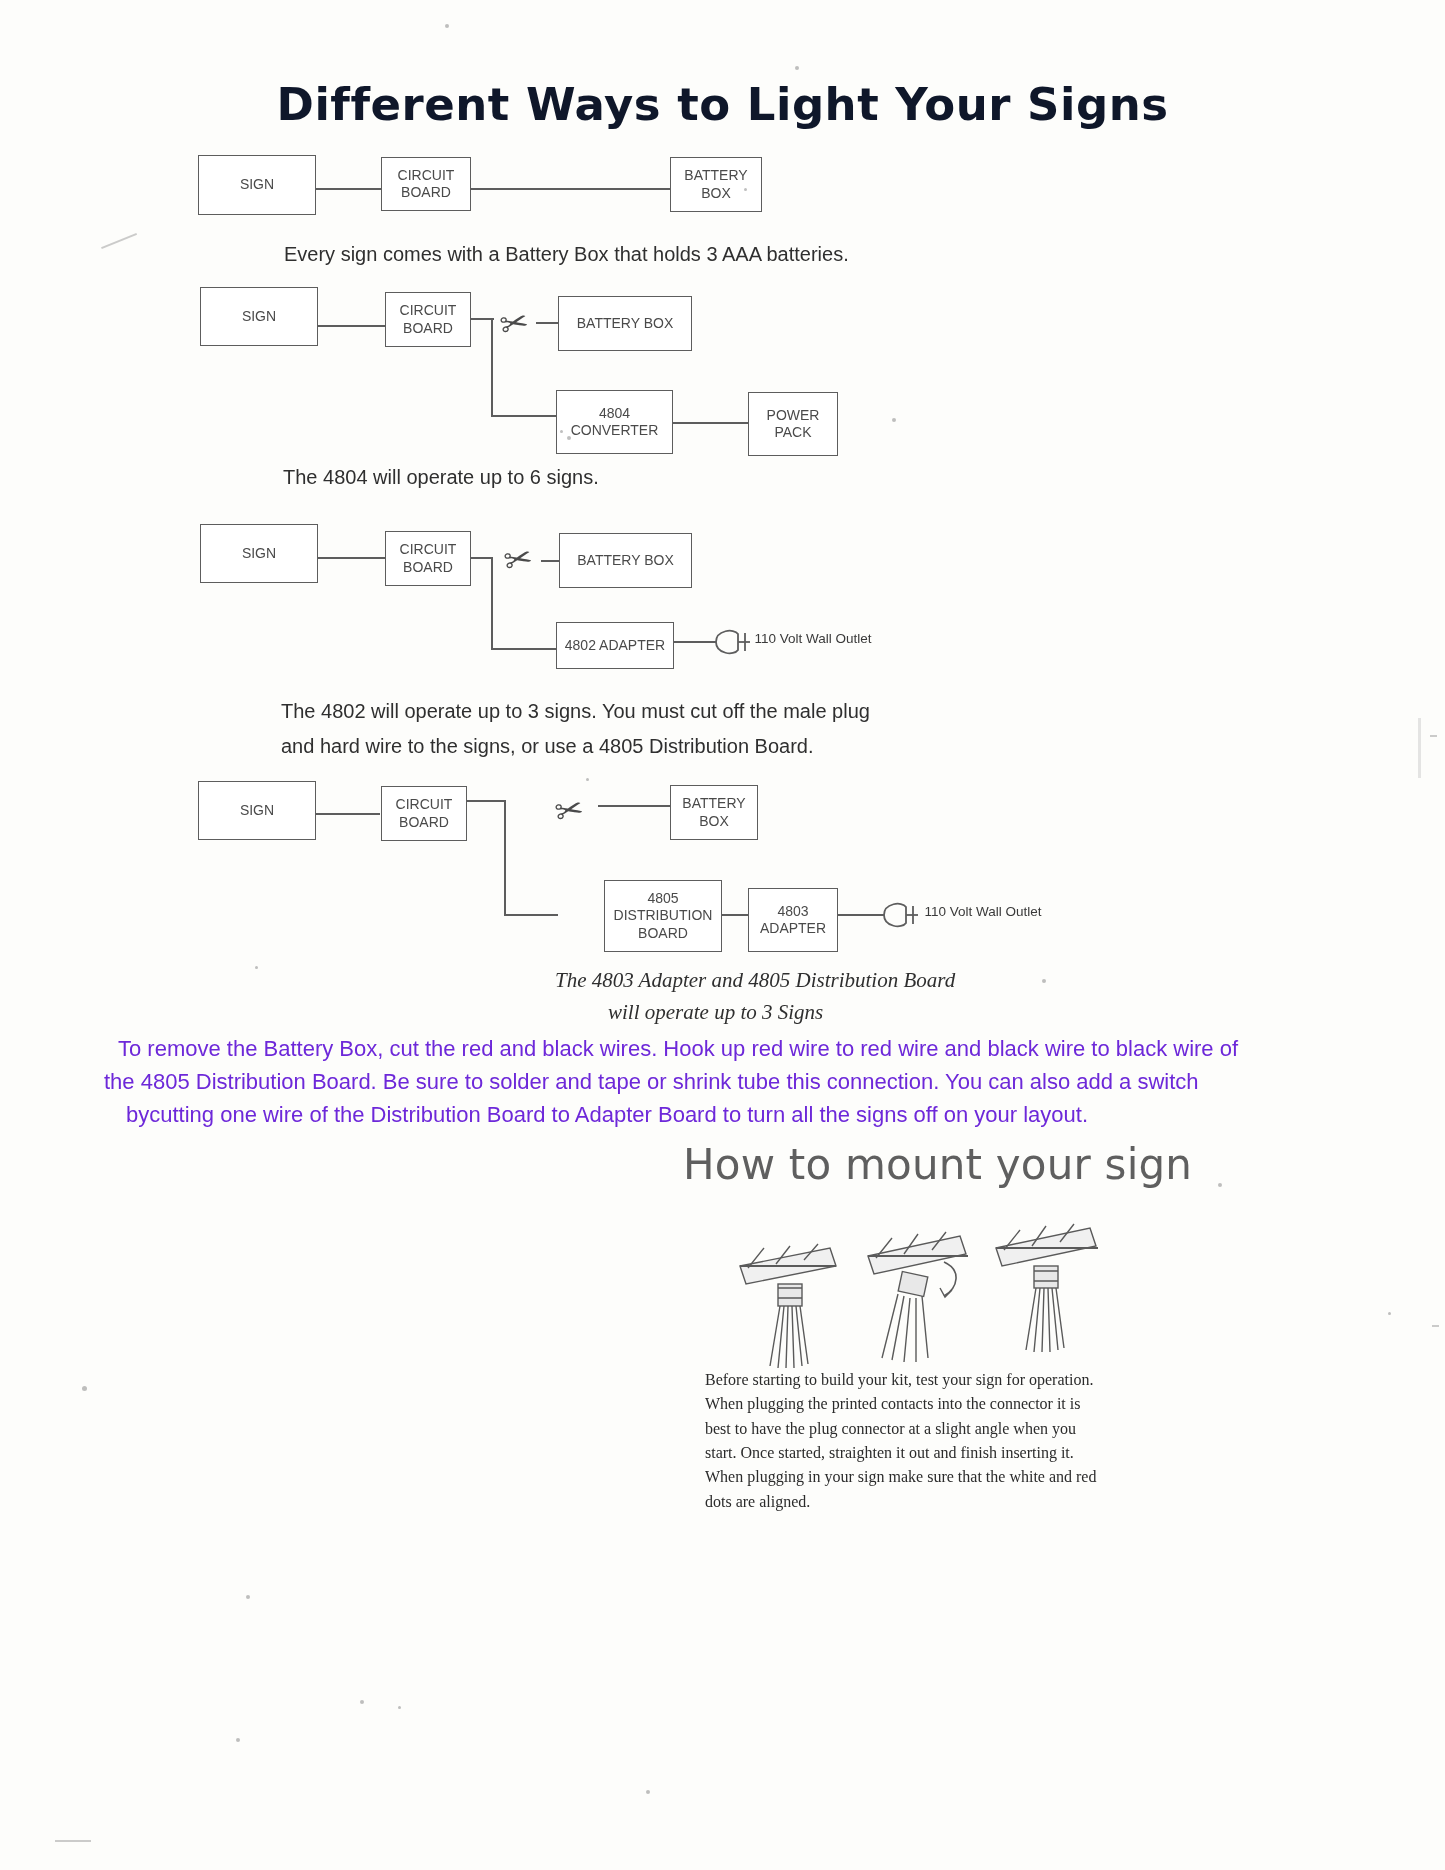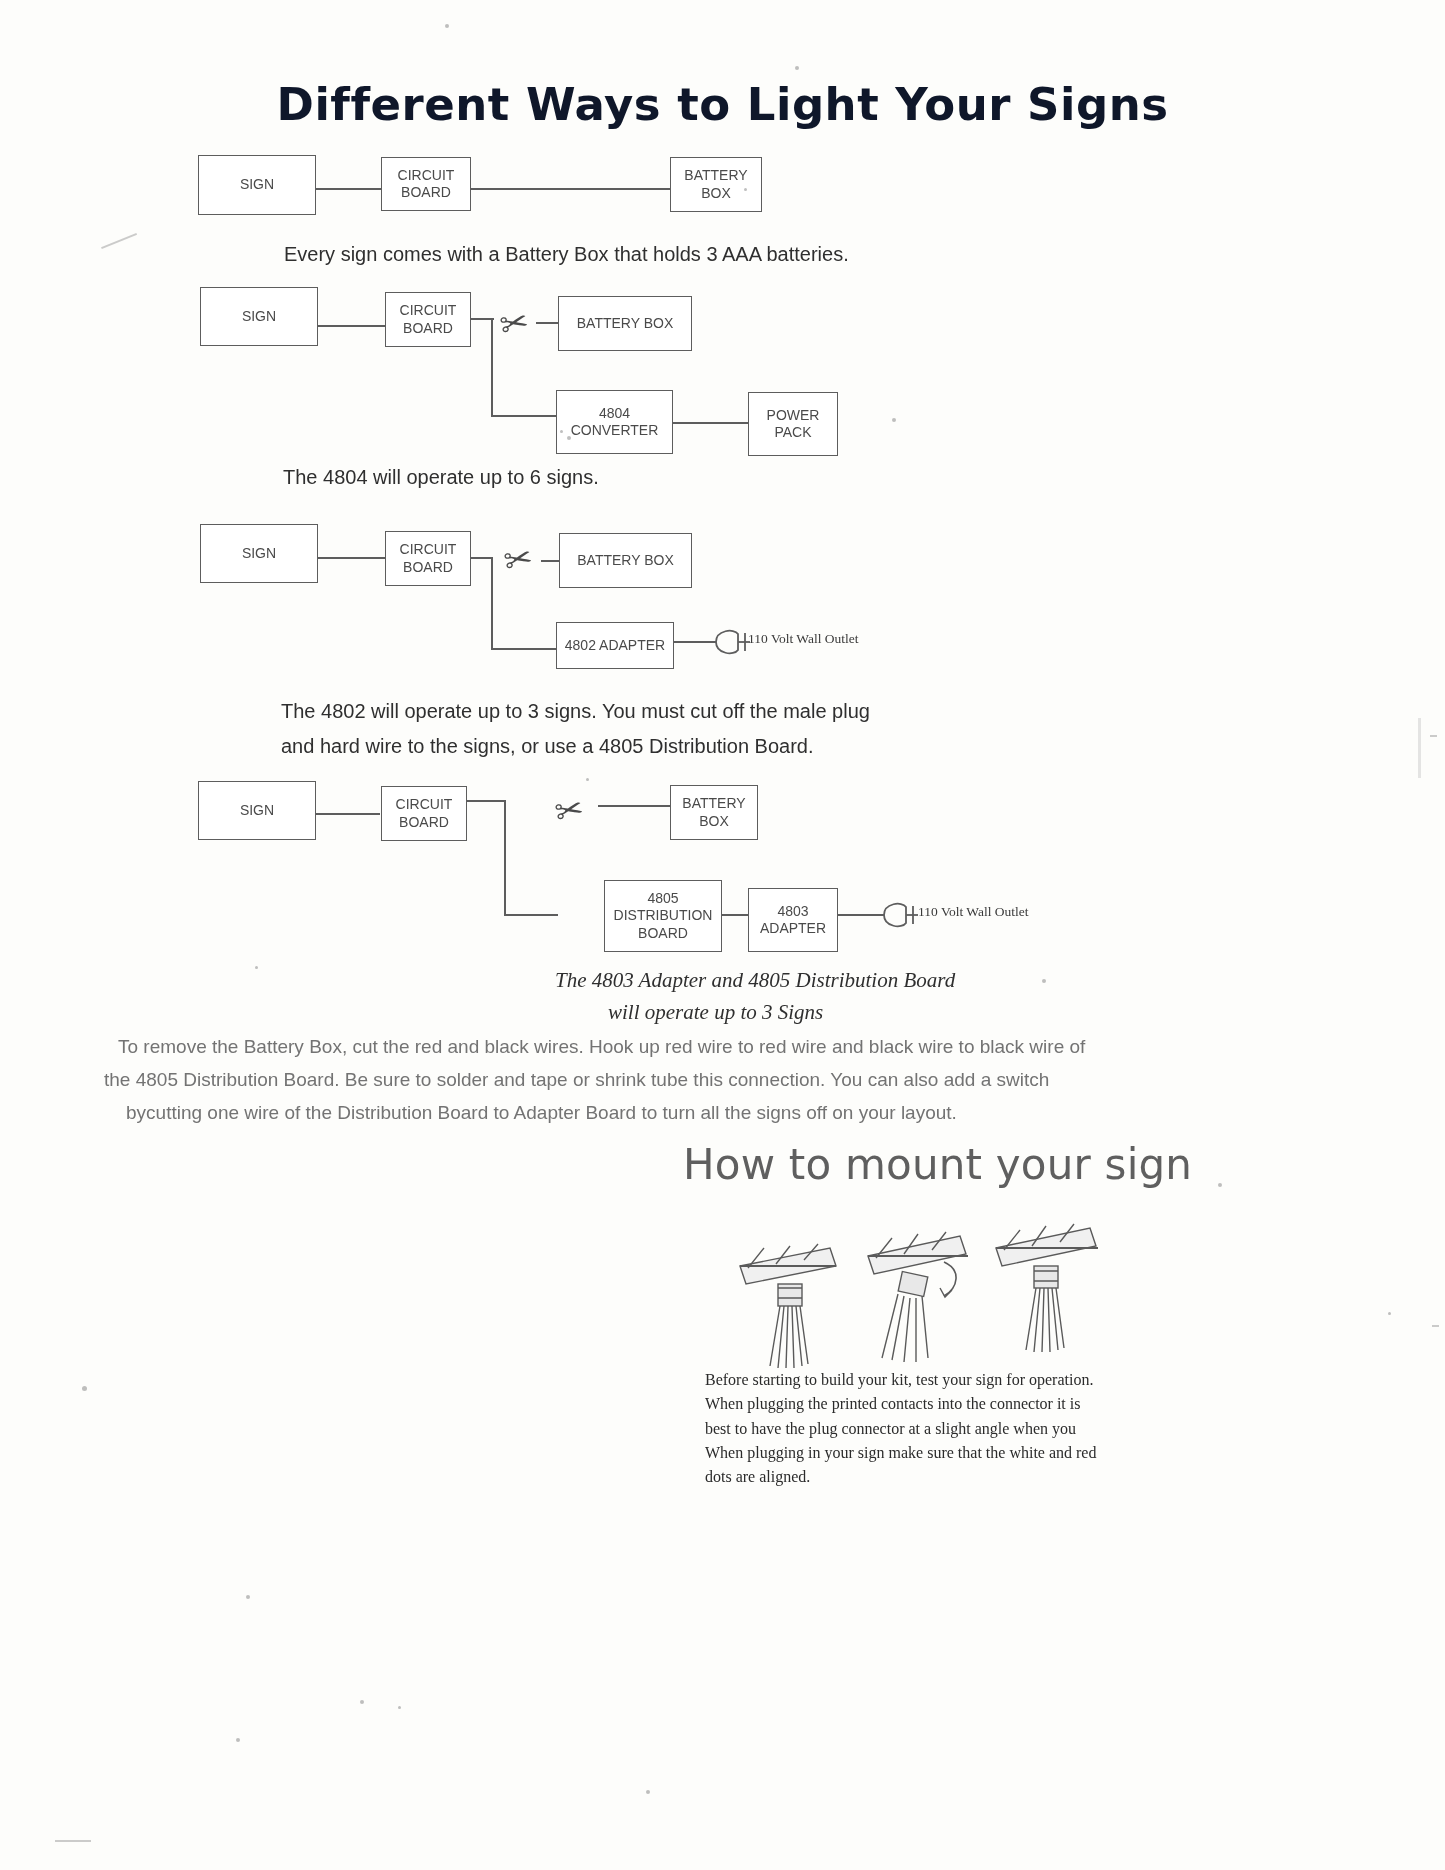--- a/index.html
+++ b/index.html
@@ -65,32 +65,32 @@
     font-family: "Liberation Sans", sans-serif;
     white-space: nowrap;
   }
   .caption.italic {
     font-style: italic;
     font-family: "Liberation Serif", serif;
     font-size: 21px;
   }
   .note {
     position: absolute;
-    font-size: 19px;
-    color: #737373;
+    font-size: 22px;
+    color: #6d28d9;
     line-height: 1.95;
     font-family: "Liberation Sans", sans-serif;
   }
   .outlet-label {
     position: absolute;
     font-size: 13.5px;
     color: #3a3a3a;
-    text-align: left;
+    text-align: center;
     line-height: 1.35;
-    font-family: Liberation Serif, serif;
+    font-family: Liberation Sans, sans-serif;
   }
 
   
   .scissors {
     position: absolute;
     font-size: 34px;
     color: #4a4a4a;
     transform: rotate(-12deg);
     font-family: "DejaVu Sans", sans-serif;
     user-select: none;
@@ -294,20 +294,21 @@
       <rect x="316" y="48" width="24" height="22" fill="#e8e8e8"></rect>
       <path d="M316 53 L340 53 M316 63 L340 63"></path>
       <path d="M318 70 L308 132 M322 70 L316 134 M326 70 L324 134 M330 70 L332 134 M334 70 L340 132 M338 70 L346 130"></path>
     </g>
   </svg>
 
   <div class="mount-note" style="left:705px; top:1368px; width:470px;">
     <div>Before starting to build your kit, test your sign for operation.</div>
     <div>When plugging the printed contacts into the connector it is</div>
     <div>best to have the plug connector at a slight angle when you</div>
+    <div>start. Once started, straighten it out and finish inserting it.</div>
     <div>When plugging in your sign make sure that the white and red</div>
     <div>dots are aligned.</div>
   </div>
 
   <div class="edge-mark" style="left:100px; top:240px; width:38px; height:1.6px; transform:rotate(-22deg);"></div>
   <div class="edge-mark" style="left:55px; top:1840px; width:36px; height:2px;"></div>
   <div class="edge-mark" style="left:1430px; top:735px; width:7px; height:2px;"></div>
   <div class="edge-mark" style="left:1432px; top:1325px; width:7px; height:2px;"></div>
   <div class="edge-mark" style="left:1418px; top:718px; width:3px; height:60px; opacity:.25;"></div>
   <div class="speck" style="left:445px; top:24px; width:4px; height:4px;"></div>

